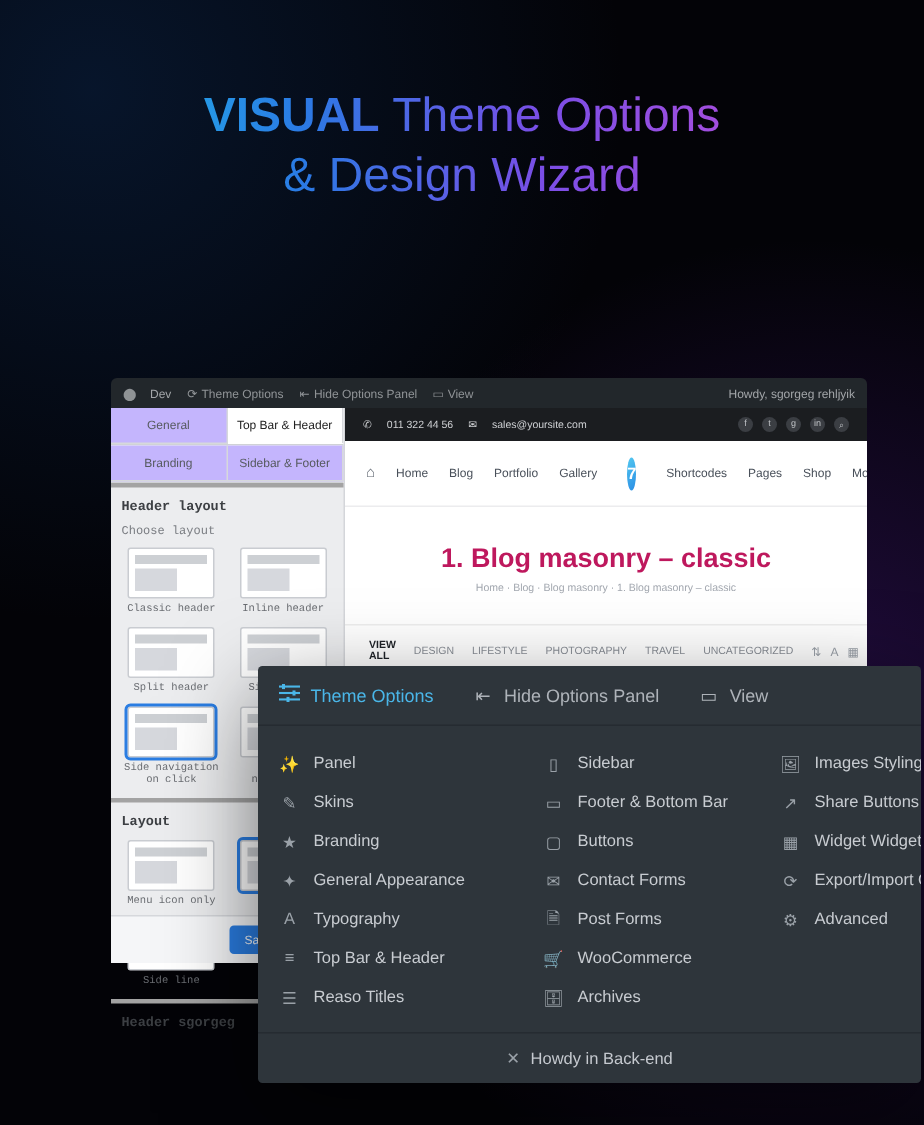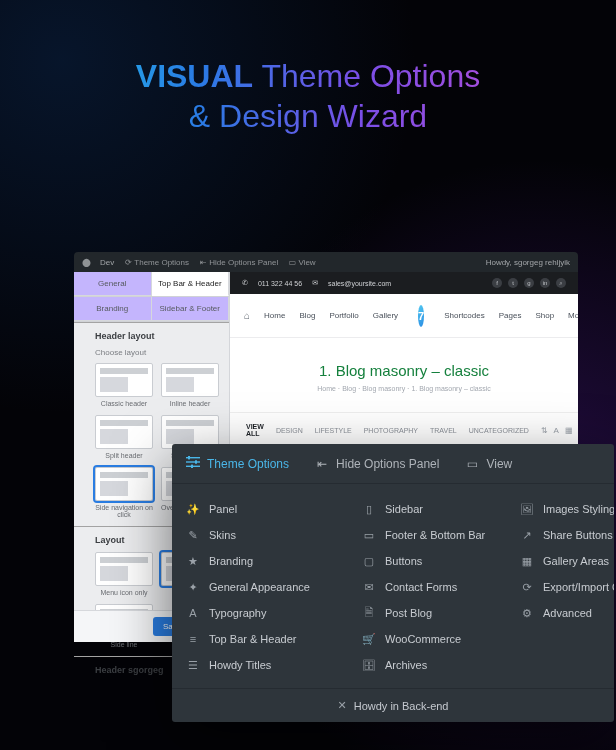--- a/index.html
+++ b/index.html
@@ -36,21 +36,21 @@
   .wp-bar .right { margin-left: auto; opacity: .85; }
   .wp-bar .ico { display:inline-block; width:8px; text-align:center; }
 
   
   .opt-panel { position: absolute; left: 0; top: 20px; width: 156px; height: 370px;
     background: #ecedef; border-right: 1px solid #d4d6da; font-size: 9px; color: #444; }
   .tabs-row { display: flex; border-bottom: 1px solid #d0d2d6; background: #f7f8f9; }
   .tabs-row .tab { flex: 1; padding: 7px 6px; font-size: 8px; color: #565a5f; border-right: 1px solid #d6d8dc; border-bottom:1px solid #d6d8dc; background:#c4b5fd; text-align:center; cursor:pointer; }
   .tabs-row .tab.active { background: #fff; color:#222; border-bottom-color:#fff; }
   .tabs-row.second .tab { font-size: 8px; }
-  .sect { padding: 8px 21px; border-top: 1px solid #a3a3a3; }
+  .sect { padding: 8px 7px; border-top: 3px solid #a3a3a3; font-family: Liberation Mono, monospace; }
   .sect h4 { font-size: 9px; font-weight: 600; color: #3c3f43; margin-bottom: 7px; }
   .sect .sub { font-size: 8px; color: #7a7d82; margin-bottom: 6px; }
   .thumbs { display: grid; grid-template-columns: 1fr 1fr; gap: 8px; }
   .thumb { display:flex; flex-direction:column; align-items:center; gap:3px; }
   .thumb .box { width: 58px; height: 34px; background: #fff; border: 1px solid #c9ccd1; border-radius:2px; position:relative; }
   .thumb .box::before { content:""; position:absolute; left:4px; right:4px; top:4px; height:6px; background:#b8bcc2; opacity:.7; }
   .thumb .box::after { content:""; position:absolute; left:4px; right:24px; top:13px; bottom:4px; background:#d6d8dd; }
   .thumb.selected .box { outline: 2px solid #2a7de2; }
   .thumb .lab { font-size: 7px; color:#6a6d72; text-align:center; }
   .single-col { grid-template-columns: 1fr 1fr; }
@@ -60,21 +60,21 @@
   
   .site { position:absolute; left:156px; top:20px; width:348px; height:370px; background:#fff; overflow:hidden; }
   .site .topstrip { background:#1b1d20; color:#cfd1d4; height:22px; display:flex; align-items:center; font-size:7px; padding:0 12px; gap:10px; }
   .site .topstrip .spacer { flex:1; }
   .site .topstrip .soc { display:flex; gap:6px; }
   .site .topstrip .soc span { width:10px; height:10px; border-radius:50%; background:#3b3e43; display:inline-flex; align-items:center; justify-content:center; font-size:6px; color:#bfc2c6;}
   .site .nav { height:44px; border-bottom:1px solid #ececee; display:flex; align-items:center; padding:0 14px; gap:14px; font-size:8px; color:#49505a; }
   .site .nav .logo { width:22px; height:22px; border-radius:50%; background:linear-gradient(135deg,#52c8f0,#2a8de4); color:#fff; display:flex; align-items:center; justify-content:center; font-size:11px; font-weight:600; margin:0 6px; }
   .site .nav .home-ico{ font-size:10px; color:#5f6670;}
   .site .hero-area { text-align:center; padding:24px 10px 20px; border-bottom:1px solid #eee; }
-  .site .hero-area h2 { font-size:15px; font-weight:400; color:#15803d; }
+  .site .hero-area h2 { font-size:18px; font-weight:700; color:#be185d; }
   .site .hero-area .crumbs { font-size:7px; color:#a2a7af; margin-top:6px; }
   .site .filters { display:flex; align-items:center; gap:12px; padding:10px 16px; font-size:7px; color:#8a8f97; border-bottom:1px solid #f0f0f2; }
   .site .filters .active { color:#1f2328; font-weight:700; }
   .site .filters .tools { margin-left:auto; display:flex; gap:6px; color:#9aa0a8; font-size:8px;}
   .site .grid { display:grid; grid-template-columns:repeat(4,1fr); gap:10px; padding:12px 14px; }
   .card { position:relative; height:58px; border-radius:2px; overflow:hidden; }
   .card .img { position:absolute; inset:0; }
   .card .badge { position:absolute; left:4px; top:4px; background:#1d2024; color:#fff; font-size:6px; padding:2px 5px; border-radius:2px; }
   .card .date { position:absolute; right:4px; top:4px; width:18px; height:20px; background:#fff; color:#333; font-size:5px; text-align:center; line-height:1.1; padding-top:2px; border-radius:1px; box-shadow:0 1px 2px rgba(0,0,0,.15);}
   .c1 .img{ background:linear-gradient(120deg,#1a5a9b,#2d87c6 50%,#e77f36 70%); }
@@ -318,21 +318,21 @@
           <div class="row">
               <span class="ico">A</span>
               <span>Typography</span>
             </div>
           <div class="row">
               <span class="ico">≡</span>
               <span>Top Bar &amp; Header</span>
             </div>
           <div class="row">
               <span class="ico">☰</span>
-              <span>Howdy Titles</span>
+              <span>Reaso Titles</span>
             </div>
         </div>
         <div class="col">
           <div class="row">
               <span class="ico">▯</span>
               <span>Sidebar</span>
             </div>
           <div class="row">
               <span class="ico">▭</span>
               <span>Footer &amp; Bottom Bar</span>
@@ -340,21 +340,21 @@
           <div class="row">
               <span class="ico">▢</span>
               <span>Buttons</span>
             </div>
           <div class="row">
               <span class="ico">✉</span>
               <span>Contact Forms</span>
             </div>
           <div class="row">
               <span class="ico">🗎</span>
-              <span>Post Blog</span>
+              <span>Post Forms</span>
             </div>
           <div class="row">
               <span class="ico">🛒</span>
               <span>WooCommerce</span>
             </div>
           <div class="row">
               <span class="ico">🗄</span>
               <span>Archives</span>
             </div>
         </div>
@@ -362,21 +362,21 @@
           <div class="row">
               <span class="ico">🖼</span>
               <span>Images Styling &amp; H</span>
             </div>
           <div class="row">
               <span class="ico">↗</span>
               <span>Share Buttons</span>
             </div>
           <div class="row">
               <span class="ico">▦</span>
-              <span>Gallery Areas</span>
+              <span>Widget Widget</span>
             </div>
           <div class="row">
               <span class="ico">⟳</span>
               <span>Export/Import Opti</span>
             </div>
           <div class="row">
               <span class="ico">⚙</span>
               <span>Advanced</span>
             </div>
         </div>

